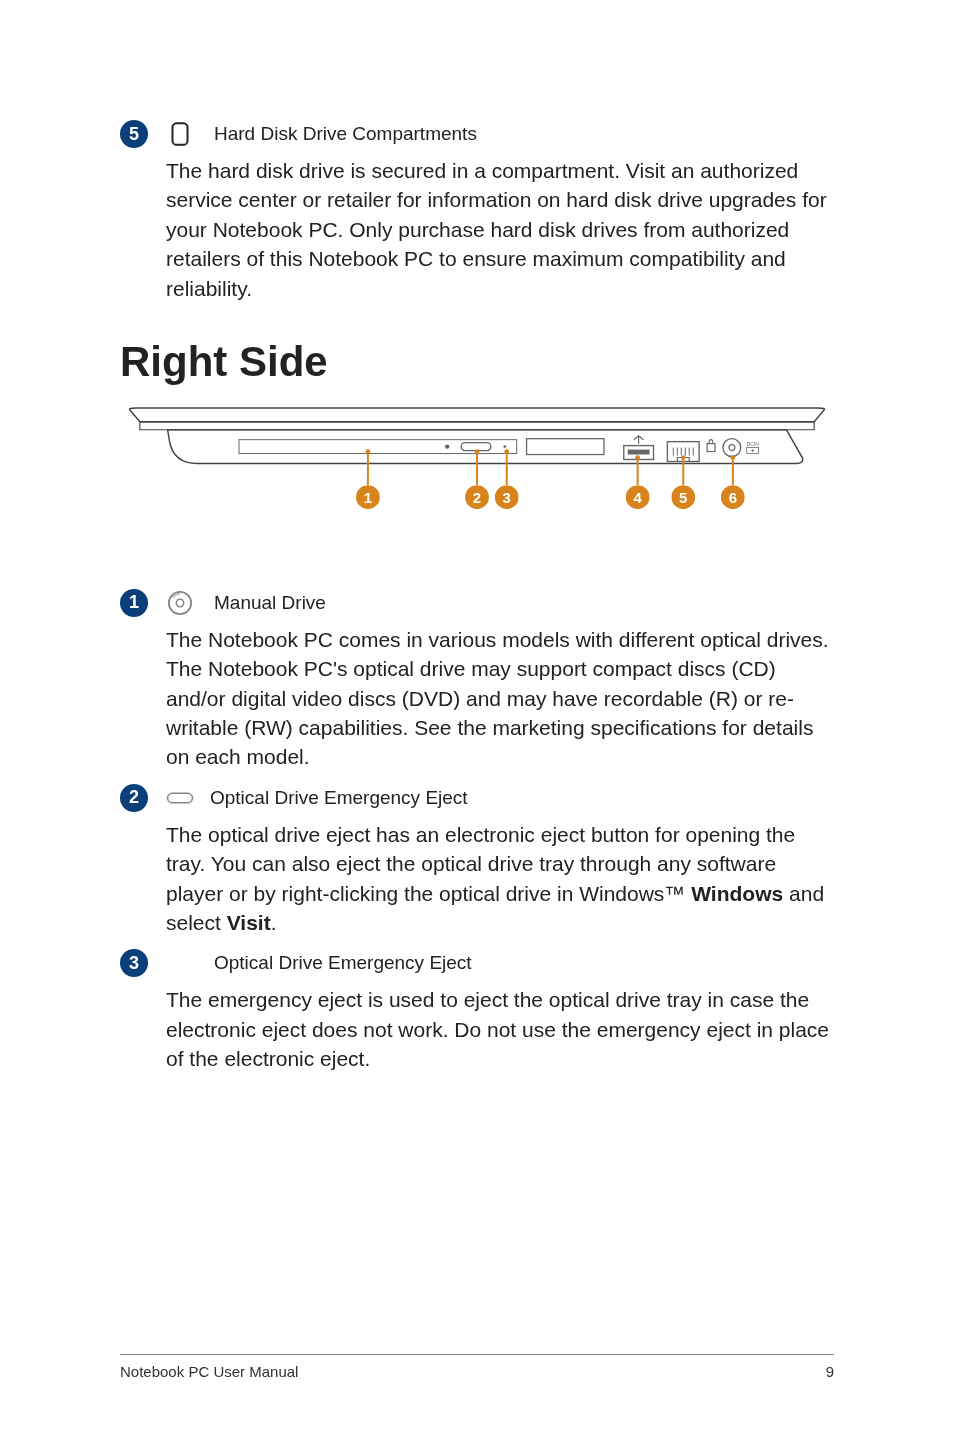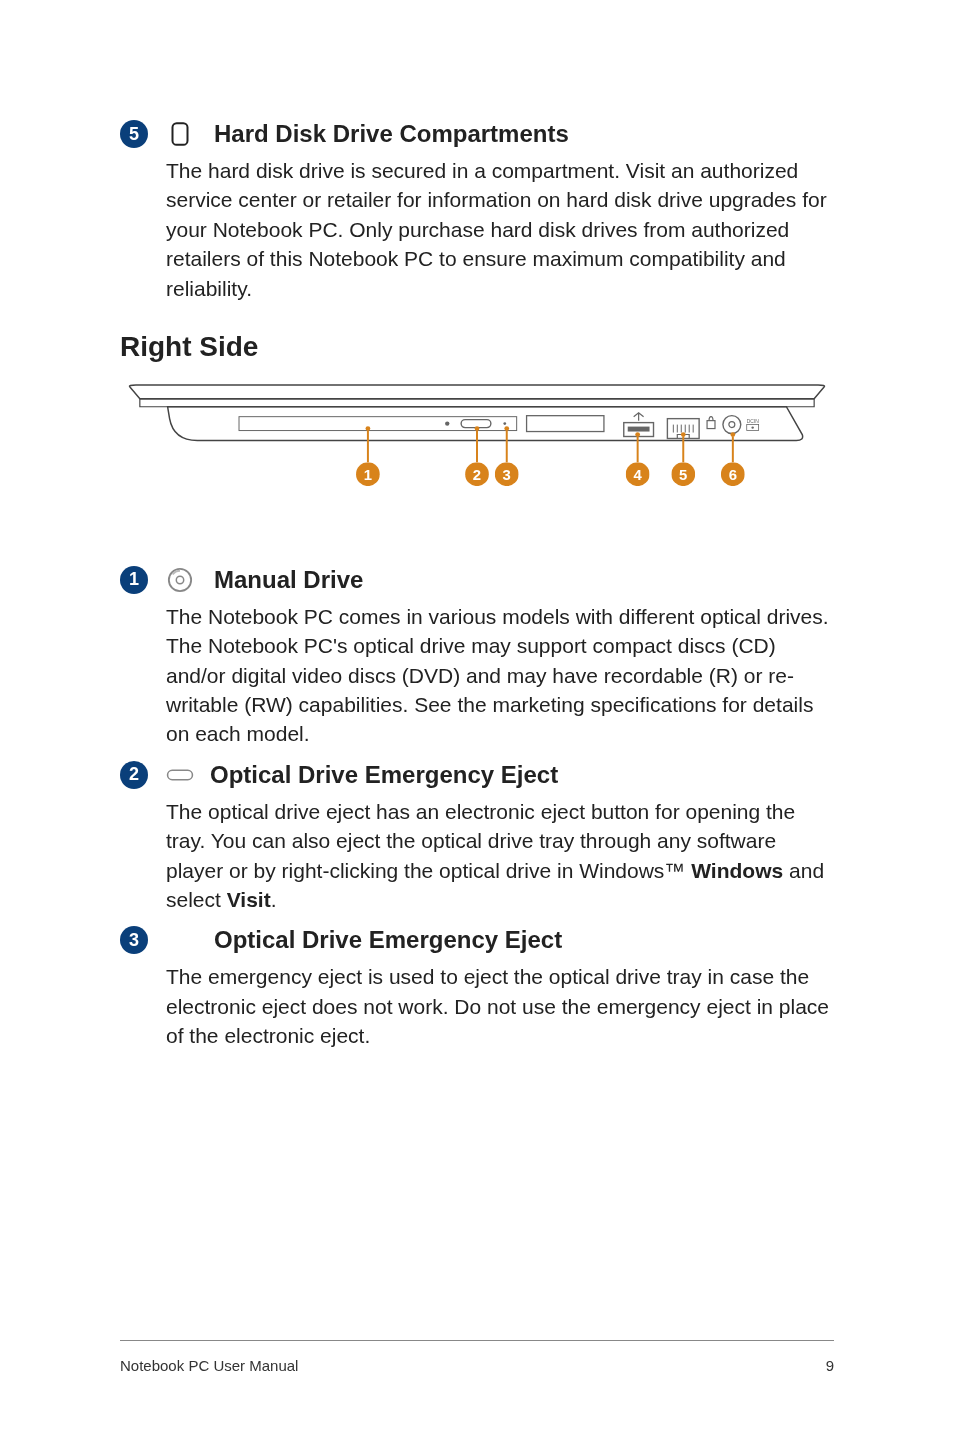--- a/index.html
+++ b/index.html
@@ -8,32 +8,32 @@
   .section { margin-bottom: 10px; }
   .item-head { display: flex; align-items: center; margin-bottom: 8px; }
   .num-circle {
     width: 28px; height: 28px; border-radius: 50%;
     background: #0a3f7a; color: #fff; font-weight: bold;
     display: flex; align-items: center; justify-content: center;
     font-size: 18px; flex-shrink: 0;
   }
   .num-circle.dk { background: #0a3f7a; }
   .head-icon { width: 28px; display:flex; align-items:center; justify-content:center; margin: 0 10px 0 18px; flex-shrink:0; }
-  .head-title { font-weight: bold; font-size: 24px; margin-left: 10px; }
+  .head-title { font-weight: normal; font-size: 19px; margin-left: 10px; }
   .body-text { font-size: 21px; line-height: 1.4; margin-left: 46px; margin-bottom: 12px; }
-  .h1 { font-family: Verdana, Arial, sans-serif; font-weight: bold; font-size: 28px; margin: 28px 0 14px 0; }
+  .h1 { font-family: Verdana, Arial, sans-serif; font-weight: bold; font-size: 42px; margin: 35px 0 14px 0; }
   .diagram-wrap { width: 100%; display:flex; justify-content:center; margin: 6px 0 50px 0; }
   .diagram-wrap svg { width: 720px; height: auto; }
   .callout-num {
     width: 24px; height: 24px; border-radius: 50%;
     background: #d8831b; color:#fff; font-weight:bold;
     display:flex; align-items:center; justify-content:center;
     font-size: 15px;
   }
-  .footer { position:absolute; bottom:64px; left:120px; right:120px; border-top: 1px solid #888; padding-top:16px; display:flex; justify-content:space-between; font-size:15px; color:#333; }
+  .footer { position:absolute; bottom:58px; left:120px; right:120px; border-top: 1px solid #888; padding-top:8px; display:flex; justify-content:space-between; font-size:15px; color:#333; }
   .indent-block { margin-top: 4px; }
 </style>
 </head>
 <body>
 
 <div class="page">
 
   <div class="section">
     <div class="item-head">
       <div class="num-circle dk">5</div>

